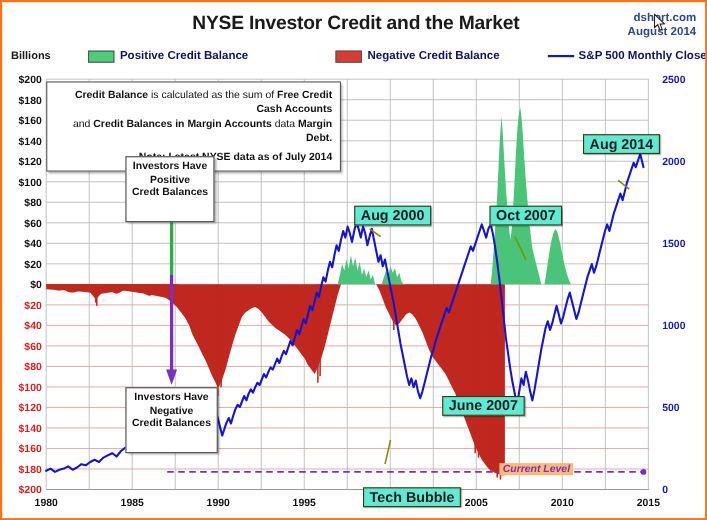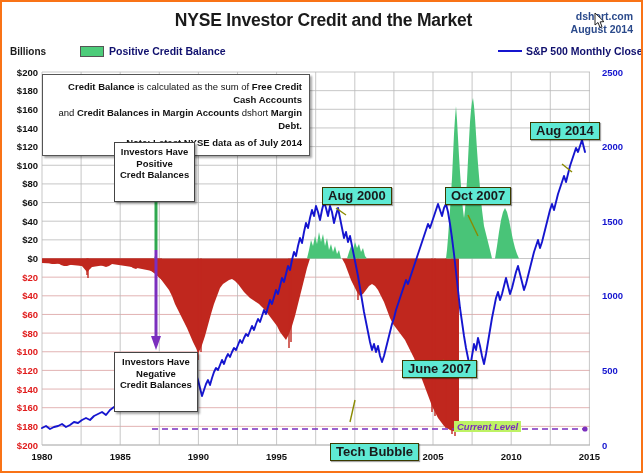--- a/index.html
+++ b/index.html
@@ -121,21 +121,21 @@
     line-height: 11.5px;
     text-align: center;
     white-space: nowrap;
   }
   #current-level-label {
     position: absolute;
     font-size: 9.5px;
     font-style: italic;
     font-weight: bold;
     color: #7b2fbe;
-    background: #bef264;
+    background: #fdba74;
     padding: 0 3px;
     text-align: right;
   }
   
   #cursor-icon {
     position: absolute;
     left: 592px; top: 10px;
     width: 14px; height: 18px;
   }
 </style>
@@ -154,20 +154,24 @@
   <svg id="cursor-icon" viewBox="0 0 14 18">
     <path d="M1,1 L1,13 L4,10.5 L6,15.5 L8,14.7 L6.1,9.9 L10,9.6 Z" fill="#ffffff" stroke="#222" stroke-width="1"></path>
   </svg>
 
   <div id="units-label">Billions</div>
 
   <div id="legend">
     <div class="legend-item" style="left:0px;">
       <span class="legend-swatch" style="background:#4dcc7a;"></span>
       <span class="legend-text">Positive Credit Balance</span>
+    </div>
+    <div class="legend-item" style="left:225px;">
+      <span class="legend-swatch" style="background:#d93b32;"></span>
+      <span class="legend-text">Negative Credit Balance</span>
     </div>
     <div class="legend-item" style="left:418px;">
       <span class="legend-line"></span>
       <span class="legend-text">S&amp;P 500 Monthly Closes</span>
     </div>
   </div>
 
   <div id="plot-wrap">
     <svg id="plot-svg" width="643" height="415" viewBox="0 0 643 415">
 
@@ -390,21 +394,21 @@
         <text x="509.2" y="400">2010</text>
         <text x="587.4" y="400">2015</text>
       </g>
     </svg>
 
     <div class="infobox" id="info-box" style="left:40px; top:14px; width:252px;">
       <div>
         <b>Credit Balance</b><span> is calculated as the sum of </span><b>Free Credit Cash Accounts</b>
       </div>
       <div>
-        <span>and </span><b>Credit Balances in Margin Accounts</b><span> dshort </span><b>Margin Debt.</b>
+        <span>and </span><b>Credit Balances in Margin Accounts</b><span> data </span><b>Margin Debt.</b>
       </div>
       <div style="margin-top:4px; font-weight:bold;">Note: Latest NYSE data as of July 2014</div>
     </div>
 
     <div class="annbox" id="positive-ann" style="left:112px; top:82px;">
       <div>Investors Have</div>
       <div>Positive</div>
       <div>Credt Balances</div>
     </div>
 

